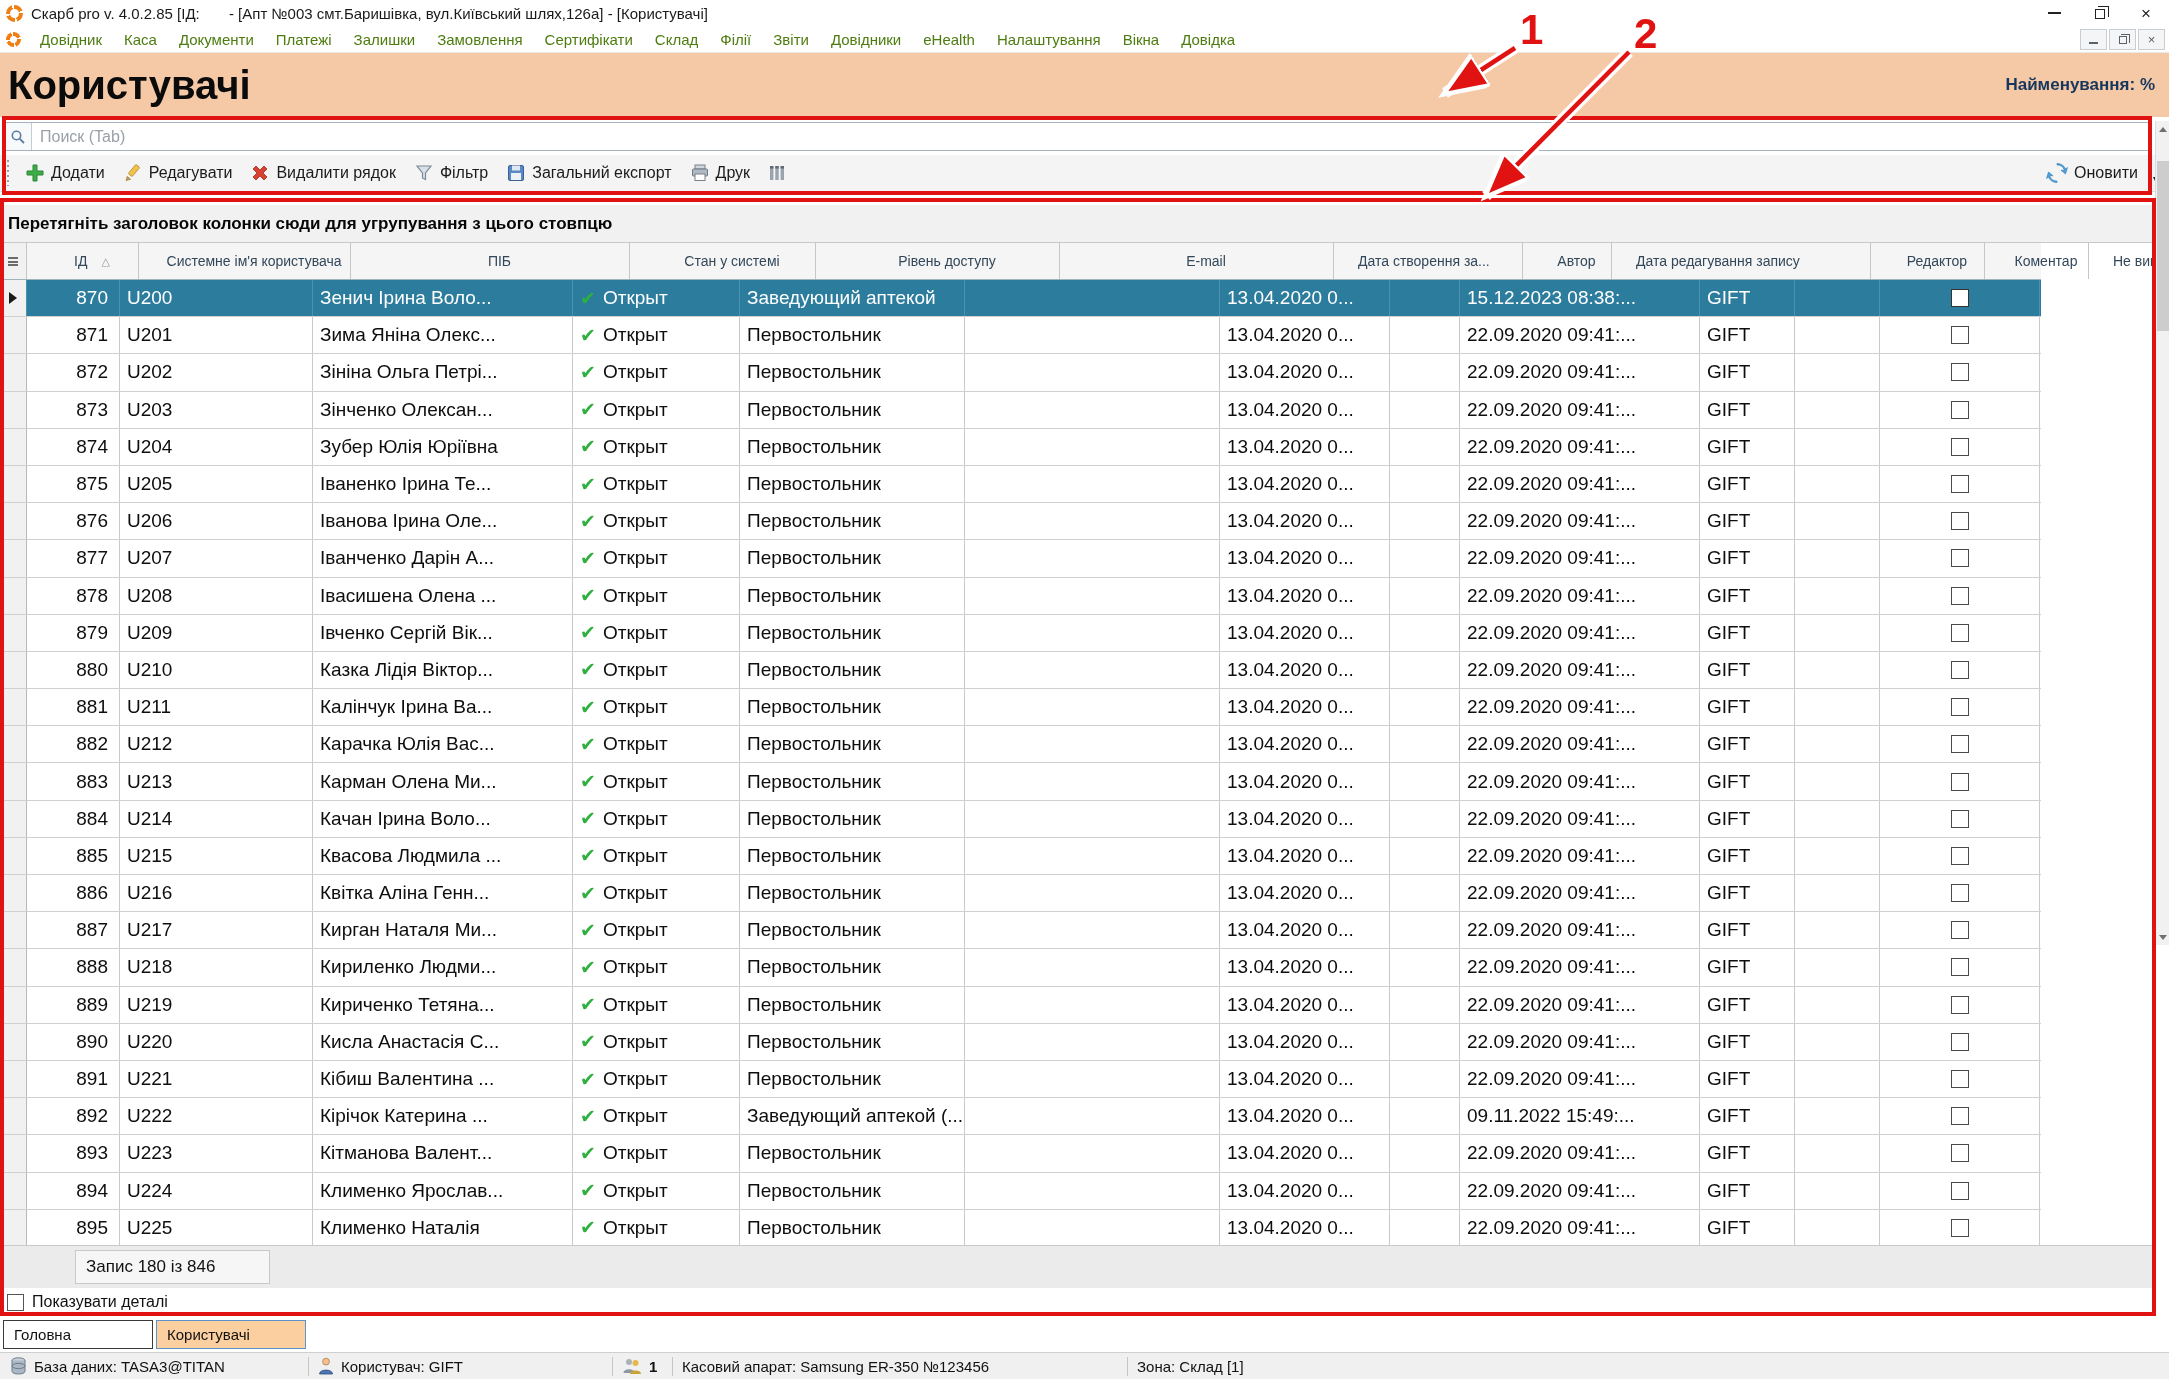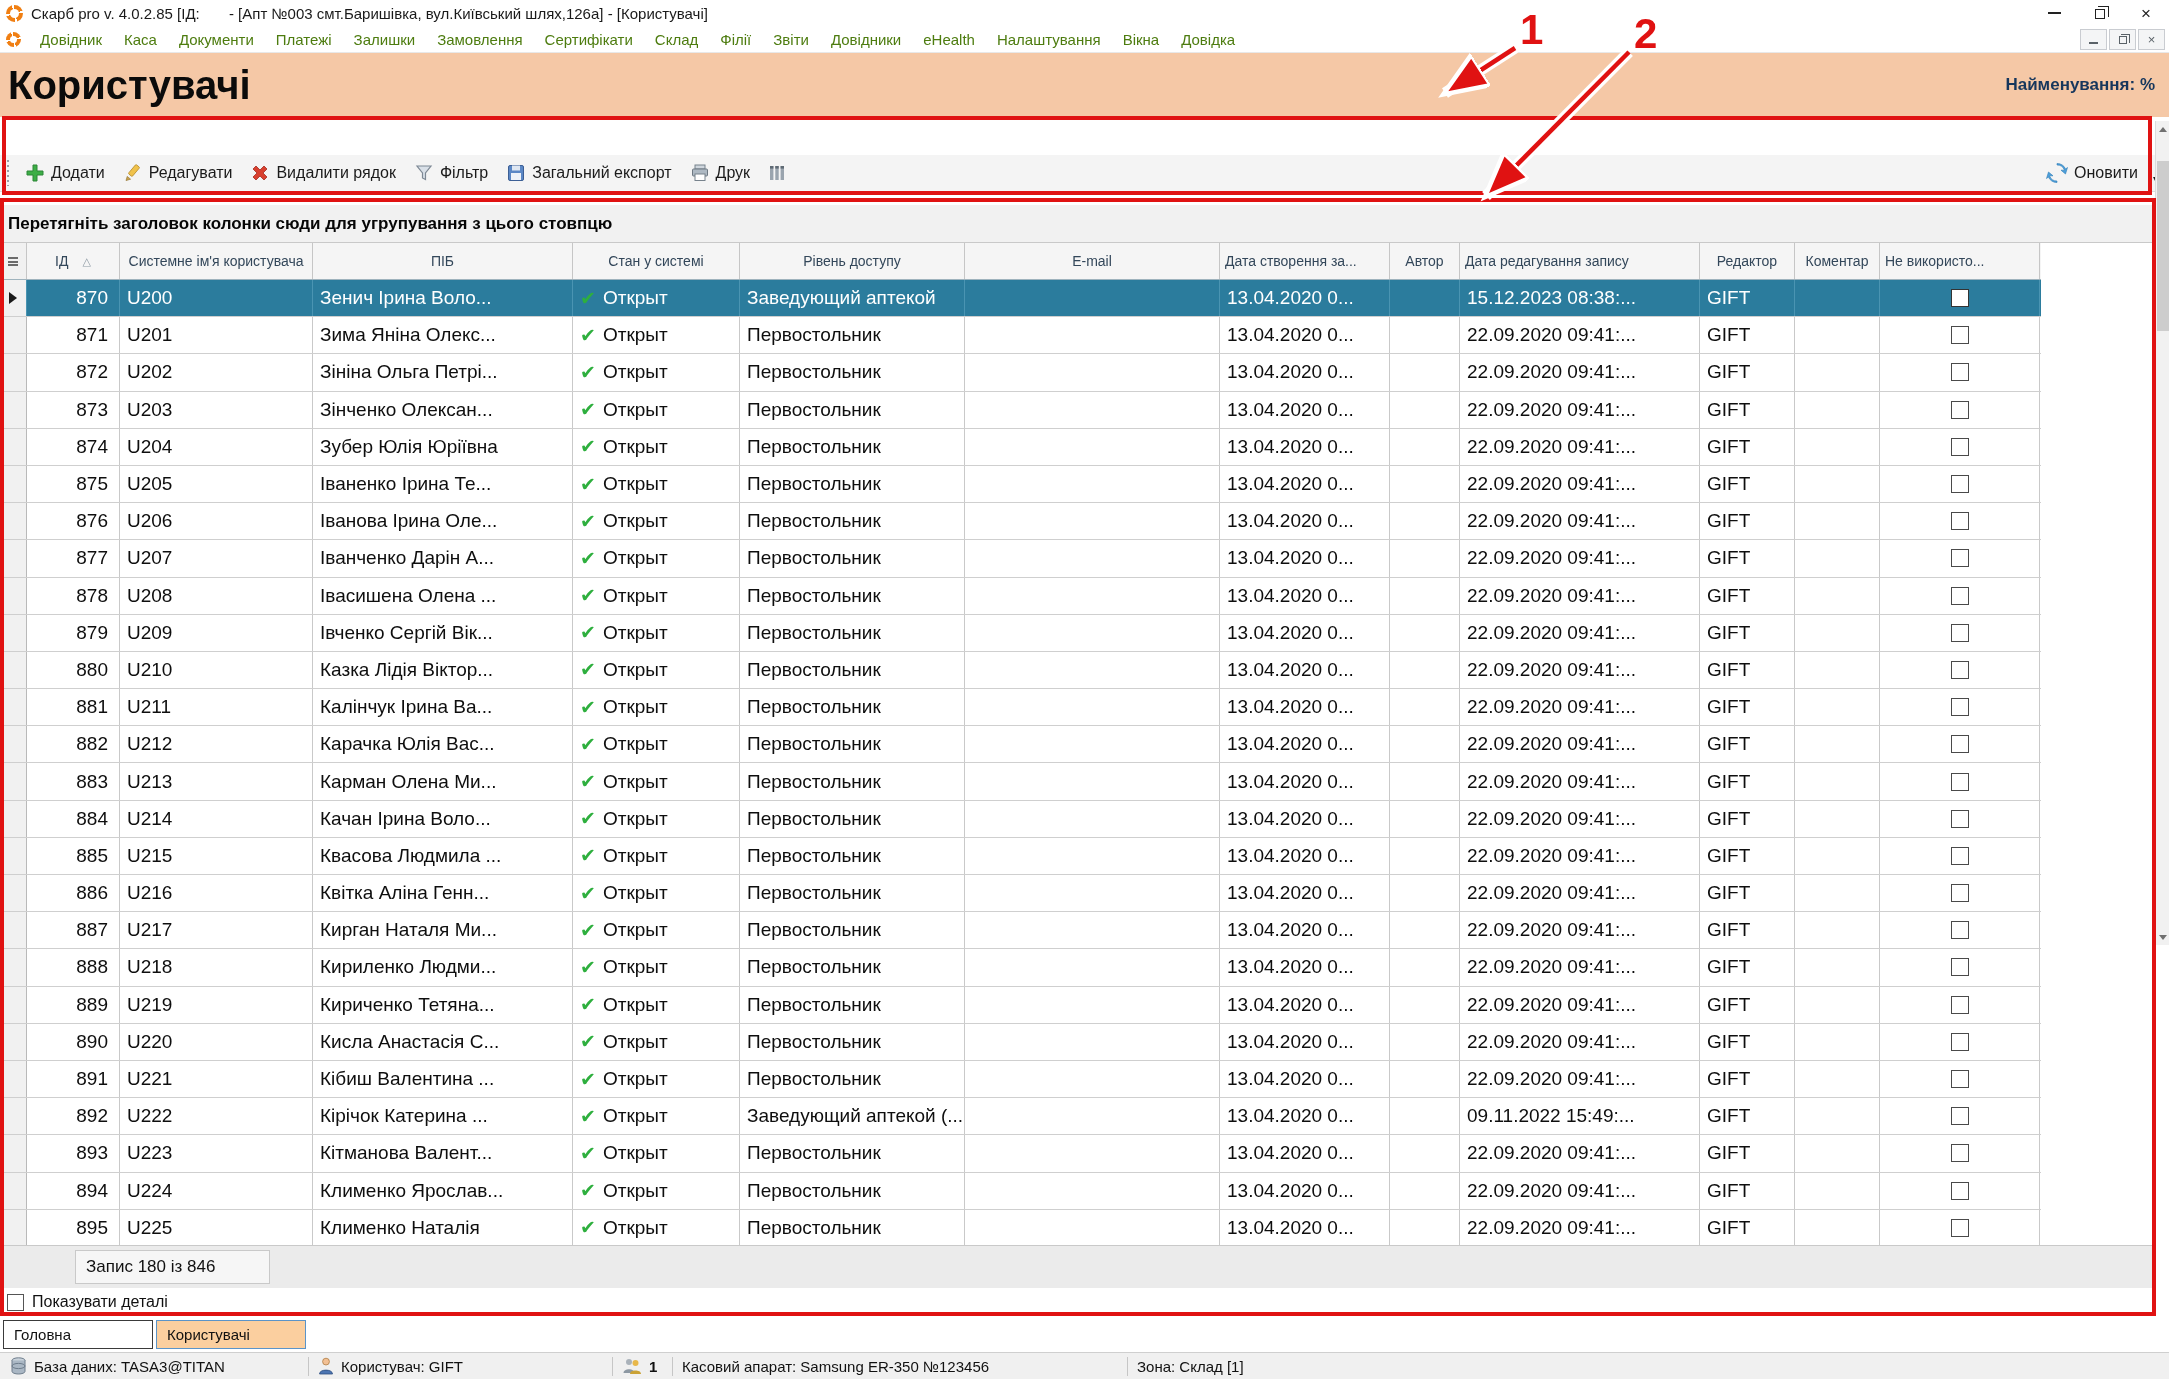--- a/index.html
+++ b/index.html
@@ -55,21 +55,21 @@
   .tb-btn { display:flex; align-items:center; gap:6px; padding:0 9px; height:30px; font-size:16px; color:#1b1b1b; cursor:default; }
   .tb-btn svg { display:block; }
   .tb-right { margin-left:auto; display:flex; align-items:center; padding-right:10px; }
   .dd-arrow { font-size:12px; color:#222; margin-left:6px; margin-top:12px; }
 
   
   .groupbar { top:205px; height:38px; background:#f1f1f1; display:flex; align-items:center; border-bottom:1px solid #c9c9c9; }
   .groupbar-text { font-size:17px; font-weight:bold; color:#060606; padding-left:8px; }
 
   
-  .gridheader { top:243px; height:37px; display:flex; background:#f5f5f5; border-bottom:1px solid #9fb3bd; width:2041px; }
+  .gridheader { top:243px; height:37px; display:flex; background:#f5f5f5; border-bottom:1px solid #9fb3bd; width:2041px;gap:19px; }
   .hcell { flex:none; border-right:1px solid #c6c6c6; font-size:14px; color:#33475A;
     display:flex; align-items:center; justify-content:center; overflow:hidden; white-space:nowrap; padding:0 5px; position:relative; }
   .hcell.left { justify-content:flex-start; }
   .hcell .sort { color:#8e9aa4; font-size:11px; margin-left:14px; }
   .hcell.indicator { background:#f1f1f1; }
   .ind-glyph { width:10px; height:9px; border-top:2px solid #6b6b6b; border-bottom:2px solid #6b6b6b; position:relative; }
   .ind-glyph::after { content:""; position:absolute; left:0; top:2.6px; width:100%; height:2px; background:#6b6b6b; }
 
   .gridbody { top:280px; height:965px; overflow:hidden; width:2041px; }
   .grow { display:flex; height:37.2px; border-bottom:1px solid #cfcfcf; background:#fff; }
@@ -171,20 +171,31 @@
           <span>×</span>
         </div>
     </div>
   </div>
 
   <div class="band pageheader">
     <div class="page-title">Користувачі</div>
     <div class="name-filter">Найменування: %</div>
   </div>
 
+  <div class="band searchrow">
+    <div class="search-box">
+      <div class="search-iconbox">
+        <svg width="16" height="16" viewBox="0 0 16 16">
+            <circle cx="6.5" cy="6.5" r="4.2" fill="none" stroke="#5a7ca6" stroke-width="1.6"></circle>
+            <line x1="9.8" y1="9.8" x2="14" y2="14" stroke="#5a7ca6" stroke-width="1.8"></line>
+          </svg>
+      </div>
+      <input class="search-input" type="text" placeholder="Поиск (Tab)" style="">
+    </div>
+  </div>
 
   <div class="band toolbar">
     <div class="toolbar-grip"></div>
     <div id="toolbar-buttons" style="display:flex;align-items:center;">
         <div class="tb-btn">
           <span>
             <svg width="20" height="20" viewBox="0 0 20 20">
               <path d="M8 2h4v6h6v4h-6v6H8v-6H2V8h6z" fill="#3dae46" stroke="#2c8636" stroke-width="1"></path>
             </svg>
           </span>

